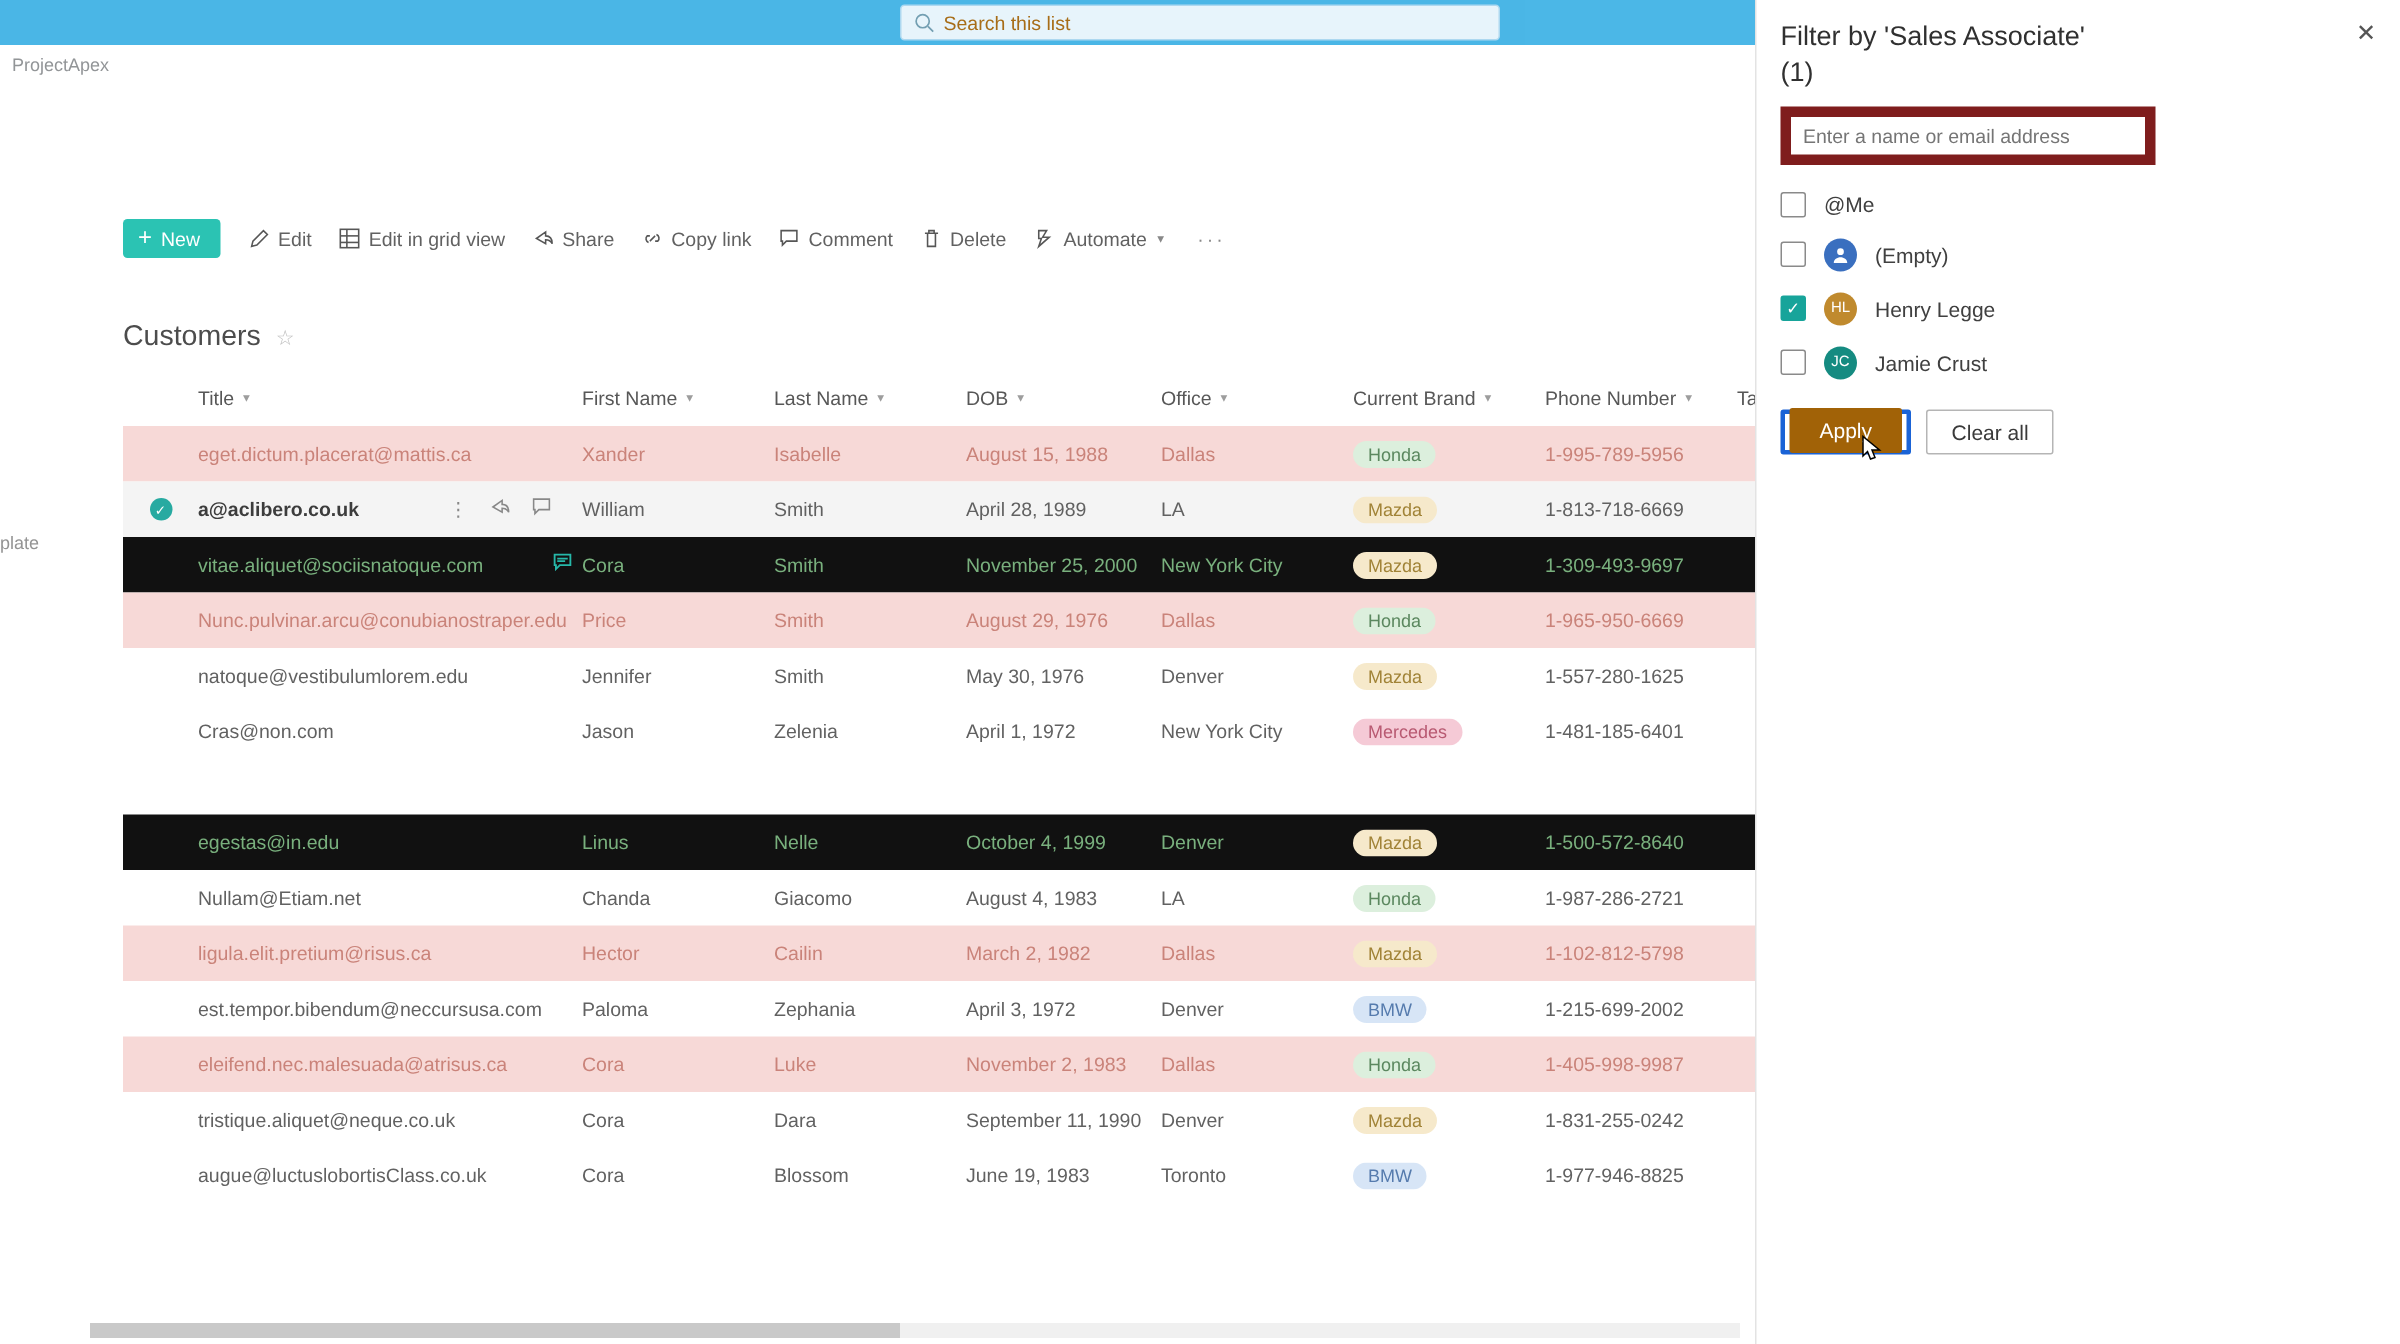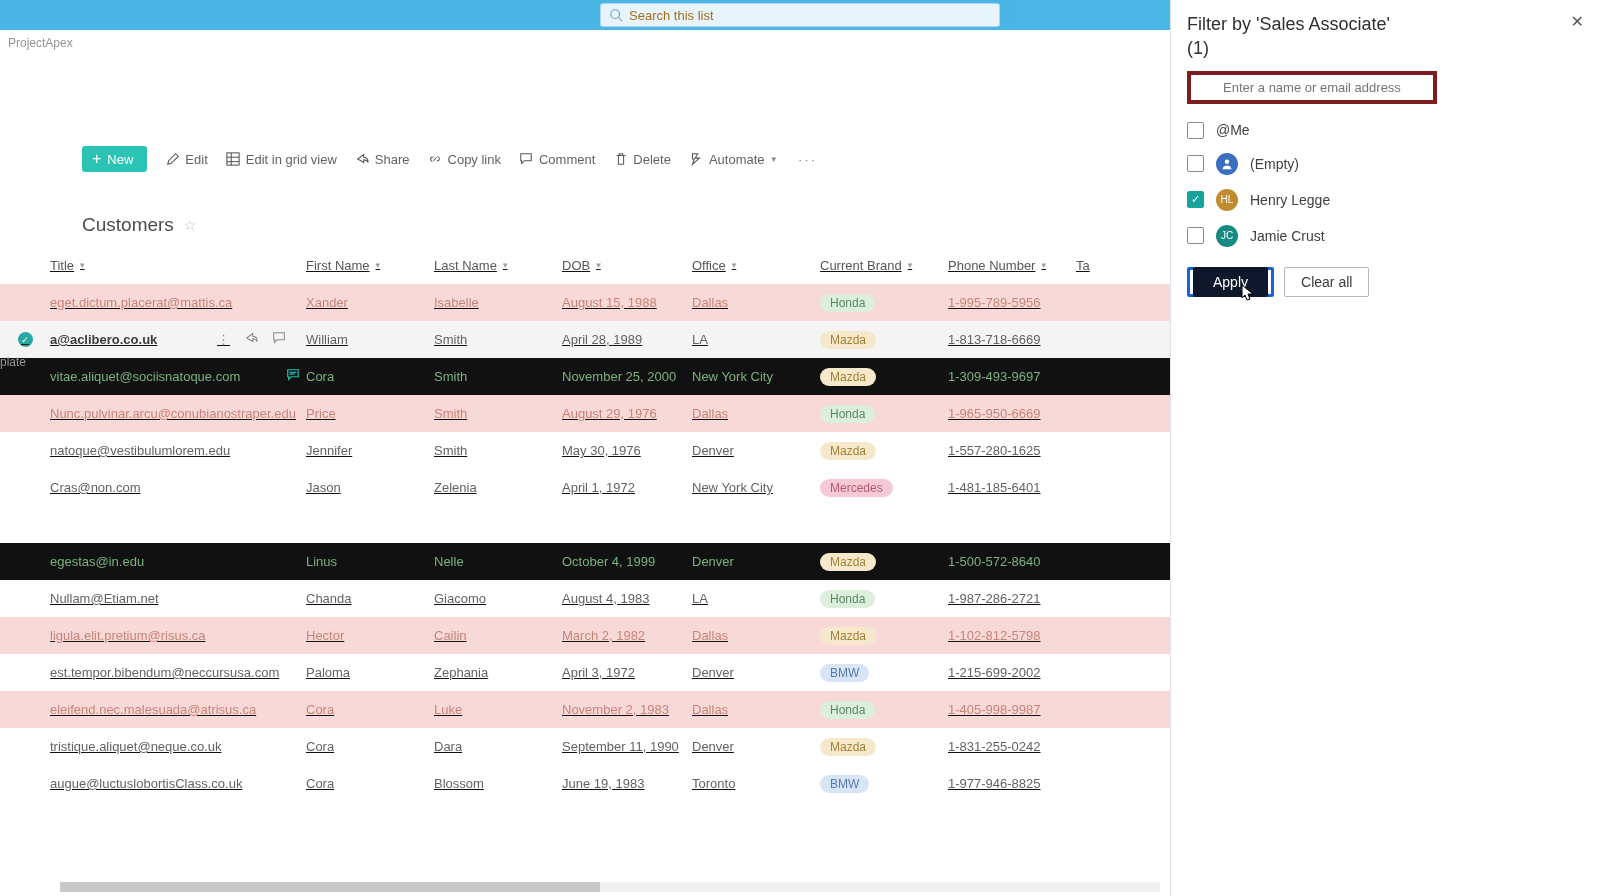--- a/index.html
+++ b/index.html
@@ -26,21 +26,21 @@
   .cmd-icon { width: 15px; height: 15px; color: #4a4a4a; display: inline-flex; align-items: center; justify-content: center; }
   .cmd-more { letter-spacing: 2px; color: #808080; cursor: pointer; padding: 0 4px; }
   .automate-caret { font-size: 9px; color: #808080; margin-left: 2px; }
 
   
   .list-title-row { padding: 42px 0 10px 82px; display: flex; align-items: center; gap: 10px; }
   .list-title { font-size: 19px; color: #3f3f3f; font-weight: 400; }
   .star-icon { color: #b9b9b9; font-size: 14px; cursor: pointer; }
 
   
-  .table-area { width: 1170px; text-decoration: underline; }
+  .table-area { padding-left: 82px; width: 1170px; }
   .col-head-row { display: flex; align-items: center; height: 38px; font-size: 13px; color: #4b4b4b; }
   .col-head { display: flex; align-items: center; gap: 6px; cursor: pointer; }
   .col-caret { font-size: 9px; color: #969696; }
   .col-gutter { width: 50px; flex: 0 0 50px; }
   .c-title { width: 256px; flex: 0 0 256px; }
   .c-first { width: 128px; flex: 0 0 128px; }
   .c-last { width: 128px; flex: 0 0 128px; }
   .c-dob { width: 130px; flex: 0 0 130px; }
   .c-office { width: 128px; flex: 0 0 128px; }
   .c-brand { width: 128px; flex: 0 0 128px; align-items: center; }
@@ -71,31 +71,31 @@
   .row-actions-wrap { display:flex; align-items:center; gap:14px; padding-right:14px; }
 
   .gutter-cell { width:50px; flex:0 0 50px; display:flex; align-items:center; justify-content:center; }
   .title-wrap { display:flex; align-items:center; justify-content:space-between; width:100%; padding-right:6px; }
 
   
   .filter-pane { position: absolute; right: 0; top: 0; width: 430px; height: 100%; background: #fff; border-left: 1px solid #e3e3e3; padding: 12px 16px; }
   .filter-head { display: flex; align-items: flex-start; justify-content: space-between; gap: 24px; }
   .filter-title { font-size: 18px; color: #303030; font-weight: 400; line-height: 1.35; }
   .close-x { font-size: 16px; color: #555; cursor: pointer; }
-  .filter-input { margin-top: 10px; width: 250px; border: 4px solid #7f1d1d; padding: 5px 8px; font-size: 13px; color: #555; background:#fff;text-align:center; }
+  .filter-input { margin-top: 10px; width: 250px; border: 7px solid #7f1d1d; padding: 5px 8px; font-size: 13px; color: #555; background:#fff; }
   .filter-opts { margin-top: 18px; display: flex; flex-direction: column; gap: 14px; }
   .filter-opt { display: flex; align-items: center; gap: 12px; font-size: 14px; color: #404040; cursor: pointer; }
   .chk { width: 17px; height: 17px; border: 1px solid #8a8a8a; border-radius: 2px; display: inline-flex; align-items: center; justify-content: center; background:#fff; }
   .chk.checked { background: #17a49a; border-color: #17a49a; color:#fff; font-size:11px; }
   .persona { width: 22px; height: 22px; border-radius: 50%; display: inline-flex; align-items: center; justify-content: center; font-size: 10px; color: #fff; }
   .persona.blue { background: #3a6fbf; }
   .persona.ochre { background: #c08a2e; }
   .persona.teal { background: #158b81; }
   .btn-row { margin-top: 20px; display:flex; gap:10px; align-items:center; }
-  .btn-apply { background: #0f172a; color:#fff; padding: 7px 20px; border-radius: 2px; font-size:14px; cursor:pointer; }
+  .btn-apply { background: #a16207; color:#fff; padding: 7px 20px; border-radius: 2px; font-size:14px; cursor:pointer; }
   .btn-clear { background:#fff; border:1px solid #b5b5b5; color:#3a3a3a; padding: 6px 16px; font-size:14px; border-radius:2px; cursor:pointer; }
   .apply-highlight { border:3px solid #1a63d6; padding:3px; display:inline-block; border-radius:2px; position:relative; }
   .cursor-img { position:absolute; bottom:-8px; right:14px; }
 
   .hscroll { position:absolute; left:60px; bottom:4px; width:1100px; height:10px; background:#f0f0f0; }
   .hscroll-thumb { position:absolute; left:0; top:0; width:540px; height:10px; background:#c9c9c9; }
 
   
   .main-dim { opacity: 0.93; }
 </style>

